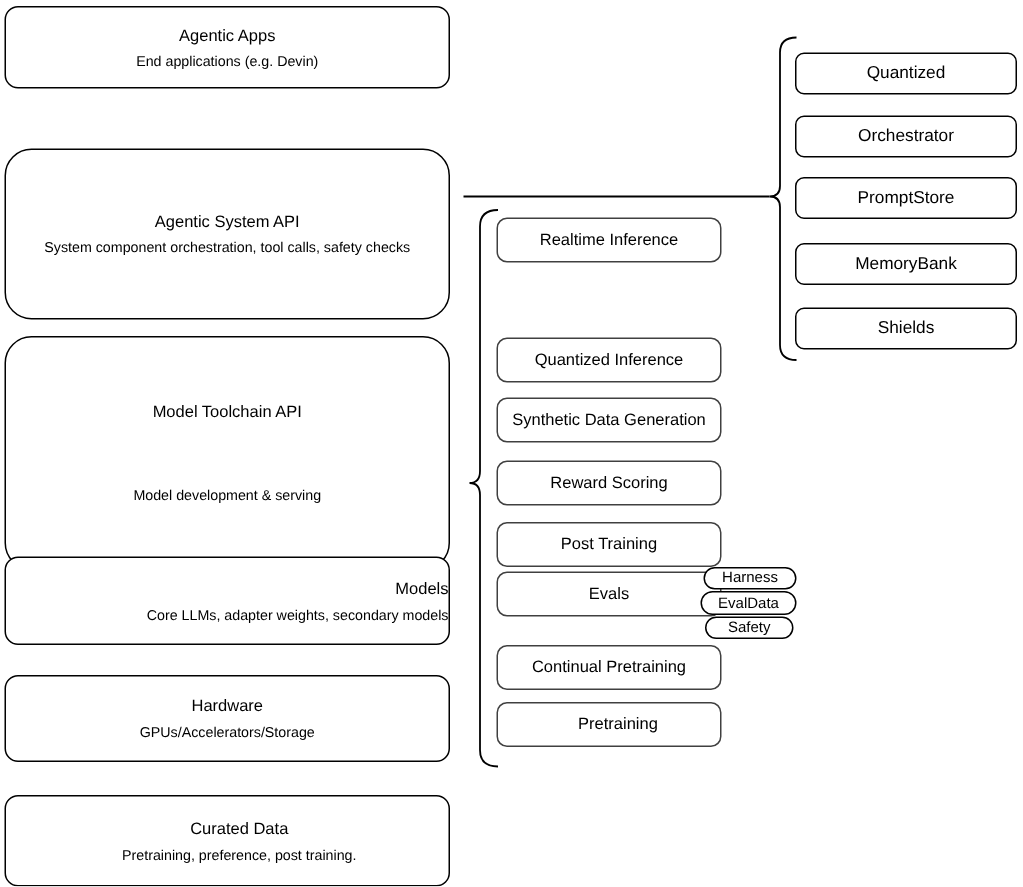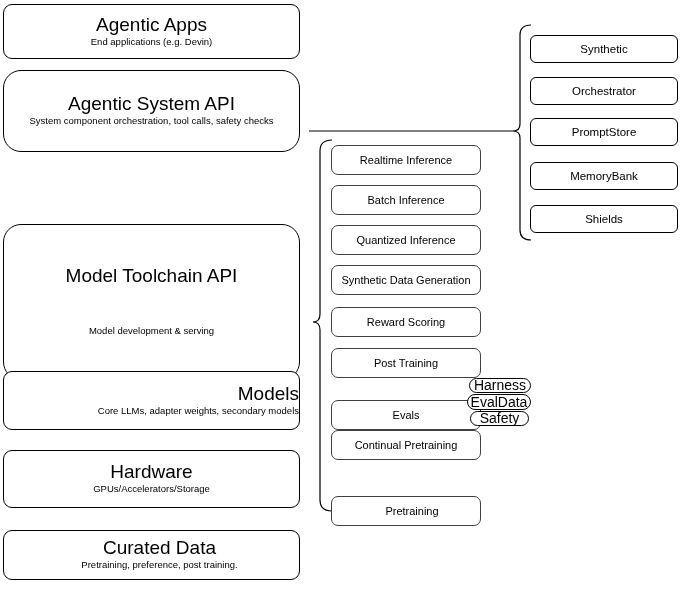--- a/index.html
+++ b/index.html
@@ -16,21 +16,21 @@
     pointer-events:none;
   }
   .lbox {
     position:absolute; left:3px; width:297px;
     border:1px solid #000000; background:#ffffff;
     border-radius:9px; box-sizing:border-box;
     display:flex; flex-direction:column; align-items:center; justify-content:center;
     text-align:center;
   }
   .lbox.big { border-radius:18px; }
-  .lbox .title { font-size:19px; line-height:15px; }
+  .lbox .title { font-size:11px; line-height:15px; }
   .lbox .sub   { font-size:9.5px; line-height:11px; margin-top:4px; }
   .mbox {
     position:absolute; left:331px; width:150px; height:30px;
     border:1px solid #404040; background:#ffffff;
     border-radius:7px; box-sizing:border-box;
     display:flex; align-items:center; justify-content:center;
     font-size:11px; white-space:nowrap;
     z-index:2;
   }
   .rbox {
@@ -38,78 +38,77 @@
     border:1px solid #000000; background:#ffffff;
     border-radius:6px; box-sizing:border-box;
     display:flex; align-items:center; justify-content:center;
     font-size:11.5px; white-space:nowrap;
   }
   .pill {
     position:absolute; height:15px;
     border:1px solid #000000; background:#ffffff;
     border-radius:9px; box-sizing:border-box;
     display:flex; align-items:center; justify-content:center;
-    font-size:14px; line-height:13px; white-space:nowrap;
+    font-size:10px; line-height:13px; white-space:nowrap;
     z-index:5;
   }
 </style>
 </head>
 <body>
 
 <div class="canvas">
 
   <svg class="connectors" viewBox="0 0 682 591" xmlns="http://www.w3.org/2000/svg">
     <path d="M309,131 L513,131" stroke="#000000" stroke-width="1.2" fill="none"></path>
     <path d="M332,140 Q320,140 320,151 L320,314 Q320,322 313,322 Q320,322 320,330 L320,500 Q320,511 332,511" stroke="#000000" stroke-width="1.2" fill="none"></path>
     <path d="M531,25 Q520,25 520,35 L520,124 Q520,131 513,131 Q520,131 520,138 L520,230 Q520,240 531,240" stroke="#000000" stroke-width="1.2" fill="none"></path>
   </svg>
 
   <div class="lbox" style="top:4px; height:55px;">
     <div class="title">Agentic Apps</div>
     <div class="sub">End applications (e.g. Devin)</div>
   </div>
 
-  <div class="lbox big" style="top:70px; height:82px;">
+  <div class="lbox big" style="top:99px; height:114px;">
     <div class="title">Agentic System API</div>
     <div class="sub">System component orchestration, tool calls, safety checks</div>
   </div>
 
   <div class="lbox big" style="top:224px; height:156px;gap:38px;">
     <div class="title">Model Toolchain API</div>
     <div class="sub">Model development &amp; serving</div>
   </div>
 
   <div class="lbox" style="top:371px; height:59px;align-items:flex-end;">
     <div class="title">Models</div>
     <div class="sub">Core LLMs, adapter weights, secondary models</div>
   </div>
 
   <div class="lbox" style="top:450px; height:58px;">
     <div class="title">Hardware</div>
     <div class="sub">GPUs/Accelerators/Storage</div>
   </div>
 
-  <div class="lbox" style="top:530px; height:50px;padding-left:16px;">
+  <div class="lbox" style="top:530px; height:61px;padding-left:16px;">
     <div class="title">Curated Data</div>
     <div class="sub">Pretraining, preference, post training.</div>
   </div>
 
   <div class="mbox" style="top:145px;">Realtime Inference</div>
-  <div class="mbox" style="top:185px;">Batch Inference</div>
   <div class="mbox" style="top:225px;">Quantized Inference</div>
   <div class="mbox" style="top:307px;">Reward Scoring</div>
   <div class="mbox" style="top:265px;">Synthetic Data Generation</div>
   <div class="mbox" style="top:348px;">Post Training</div>
-  <div class="mbox" style="top:400px;">Evals</div>
+  <div class="mbox" style="top:381px;">Evals</div>
   <div class="mbox" style="top:430px;">Continual Pretraining</div>
-  <div class="mbox" style="top:496px;padding-left:12px;">Pretraining</div>
+  <div class="mbox" style="top:468px;padding-left:12px;">Pretraining</div>
 
   <div class="pill" style="top:378px; left:469px; width:62px;">Harness</div>
   <div class="pill" style="top:394px; left:467px; width:64px; height:16px;">EvalData</div>
   <div class="pill" style="top:411px; left:470px; width:59px;">Safety</div>
 
-  <div class="rbox" style="top:35px;">Synthetic</div>
+  <div class="rbox" style="top:35px;">Quantized</div>
   <div class="rbox" style="top:77px;">Orchestrator</div>
   <div class="rbox" style="top:118px;">PromptStore</div>
   <div class="rbox" style="top:162px;">MemoryBank</div>
   <div class="rbox" style="top:205px;">Shields</div>
 
 </div>
 
 </body></html>

